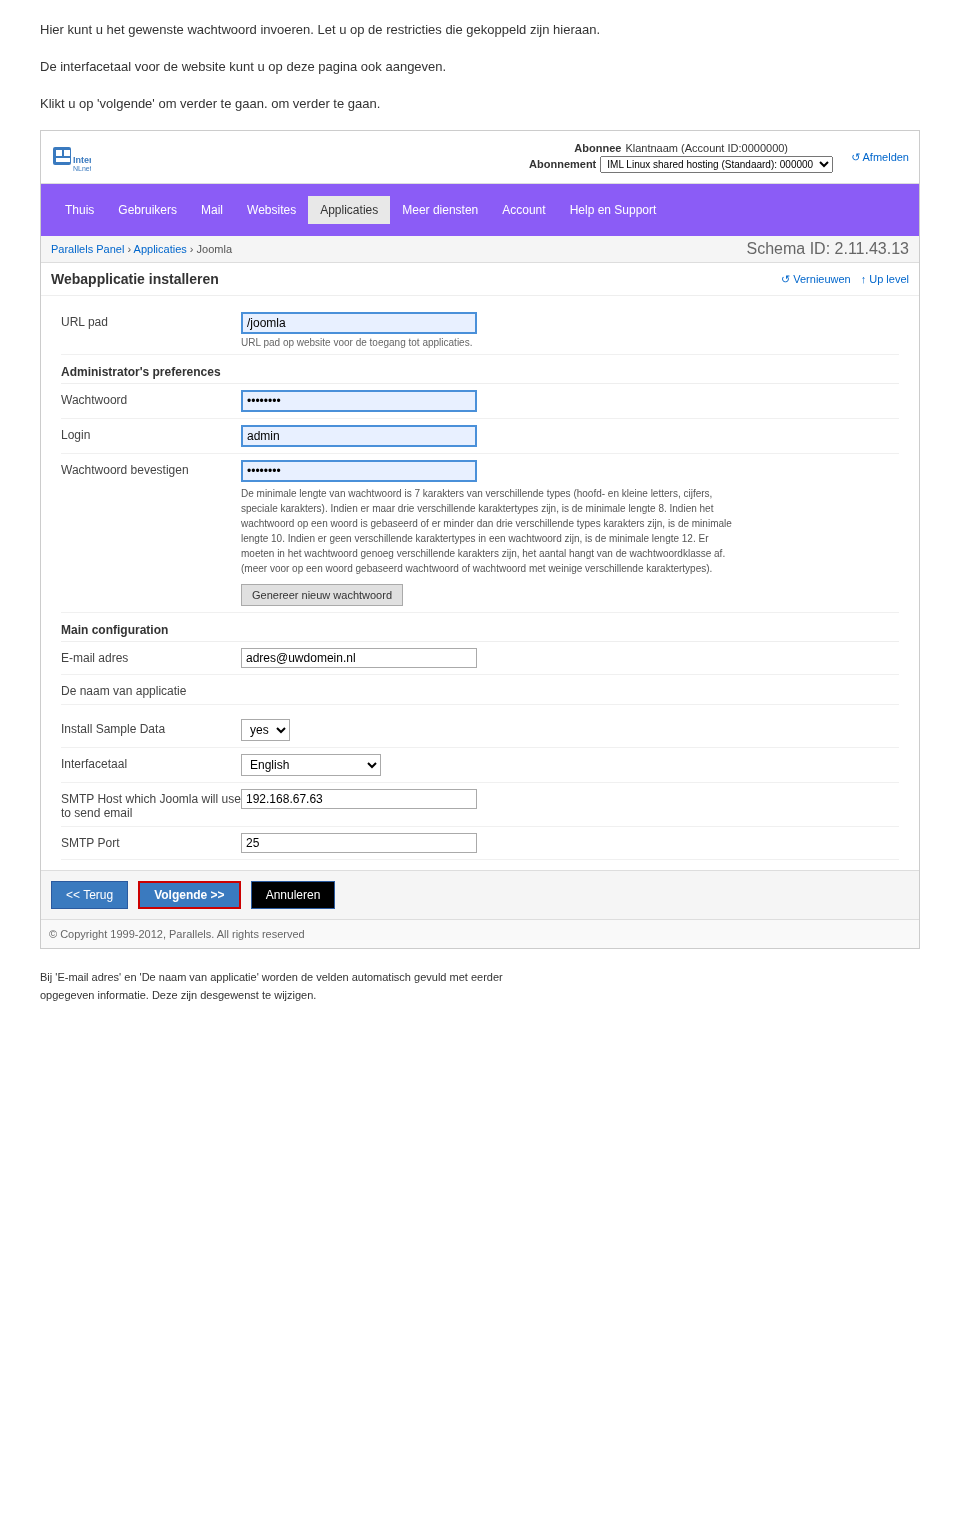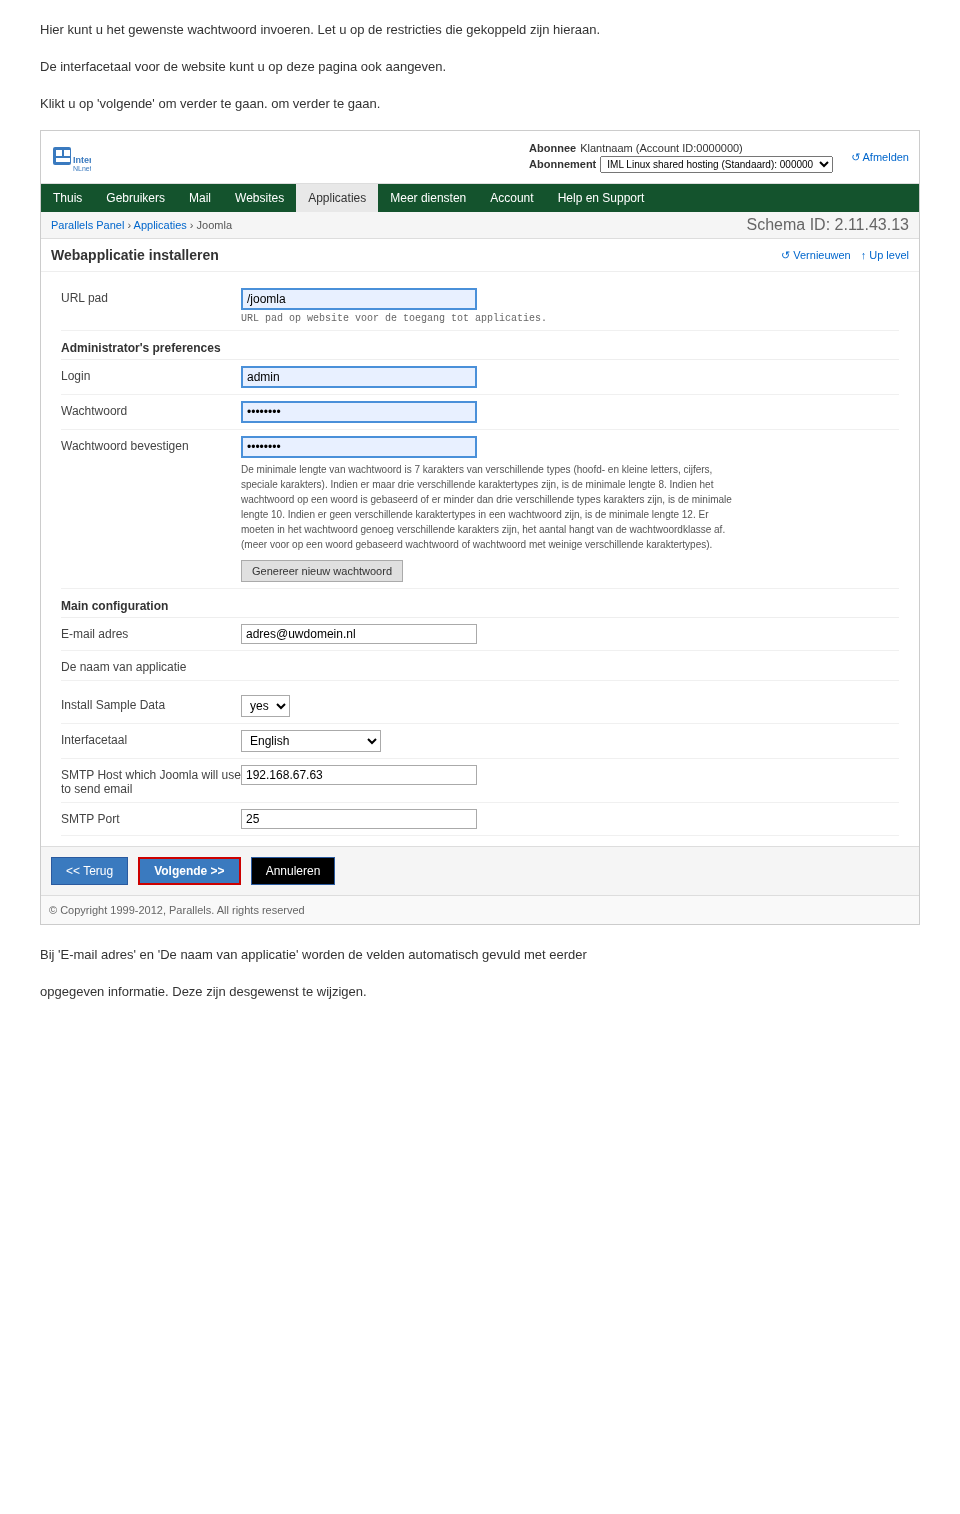--- a/index.html
+++ b/index.html
@@ -46,21 +46,21 @@
       height: 40px;
     }
     .account-info {
       font-size: 11px;
       text-align: right;
     }
     .account-info .abonnee-line {
       display: flex;
       align-items: center;
       gap: 4px;
-      justify-content: flex-start;
+      justify-content: center;
     }
     .account-info .abonnement-line {
       display: flex;
       align-items: center;
       gap: 4px;
       justify-content: flex-end;
       margin-top: 2px;
     }
     .account-info select {
       font-size: 10px;
@@ -71,24 +71,24 @@
       text-decoration: none;
       font-size: 11px;
       margin-left: 8px;
       display: flex;
       align-items: center;
       gap: 2px;
     }
 
     
     .nav-bar {
-      background: #14532d;
-      display: flex;
-      align-items: center;
-      padding: 0;
+      background: #8b5cf6;
+      display: flex;
+      align-items: center;
+      padding: 12px;
     }
     .nav-item {
       color: #fff;
       font-size: 12px;
       padding: 7px 12px;
       cursor: pointer;
       white-space: nowrap;
       text-decoration: none;
       display: block;
     }
@@ -172,21 +172,20 @@
       background: #fff;
     }
     .form-input.highlighted {
       border: 2px solid #4a90d9;
       background: #e8f0ff;
     }
     .form-hint {
       font-size: 10px;
       color: #666;
       margin-top: 3px;
-      font-family: Liberation Mono, monospace;
     }
 
     
     .section-header {
       font-size: 12px;
       font-weight: bold;
       color: #333;
       padding: 10px 0 4px 0;
       border-bottom: 1px solid #eee;
     }
@@ -258,23 +257,22 @@
       text-align: left;
       padding: 8px;
       font-size: 11px;
       color: #666;
       border-top: 1px solid #ddd;
       background: #f9f9f9;
     }
 
     
     .outro-text {
-      font-size: 13px;
+      font-size: 11px;
       line-height: 1.6;
-      margin-top: 16px;
     }
 
     .header-right {
       display: flex;
       align-items: center;
       gap: 10px;
     }
   </style>
 </head>
 <body>
@@ -363,30 +361,30 @@
         <div class="form-label">URL pad</div>
         <div class="form-control-area">
           <input class="form-input highlighted" type="text" value="/joomla" style="">
           <div class="form-hint">URL pad op website voor de toegang tot applicaties.</div>
         </div>
       </div>
 
       <div class="section-header">Administrator's preferences</div>
 
       <div class="form-row">
+        <div class="form-label">Wachtwoord</div>
+        <div class="form-control-area">
+          <input class="form-input highlighted" type="password" value="12345678" style="">
+        </div>
+      </div>
+
+      <div class="form-row">
         <div class="form-label">Login</div>
         <div class="form-control-area">
           <input class="form-input highlighted" type="text" value="admin" style="">
-        </div>
-      </div>
-
-      <div class="form-row">
-        <div class="form-label">Wachtwoord</div>
-        <div class="form-control-area">
-          <input class="form-input highlighted" type="password" value="12345678" style="">
         </div>
       </div>
 
       <div class="form-row">
         <div class="form-label">Wachtwoord bevestigen</div>
         <div class="form-control-area">
           <input class="form-input highlighted" type="password" value="12345678" style="">
           <div class="password-policy">De minimale lengte van wachtwoord is 7 karakters van verschillende types (hoofd- en kleine letters, cijfers, speciale karakters). Indien er maar drie verschillende karaktertypes zijn, is de minimale lengte 8. Indien het wachtwoord op een woord is gebaseerd of er minder dan drie verschillende types karakters zijn, is de minimale lengte 10. Indien er geen verschillende karaktertypes in een wachtwoord zijn, is de minimale lengte 12. Er moeten in het wachtwoord genoeg verschillende karakters zijn, het aantal hangt van de wachtwoordklasse af. (meer voor op een woord gebaseerd wachtwoord of wachtwoord met weinige verschillende karaktertypes).</div>
           <button class="btn-generate">Genereer nieuw wachtwoord</button>
         </div>

